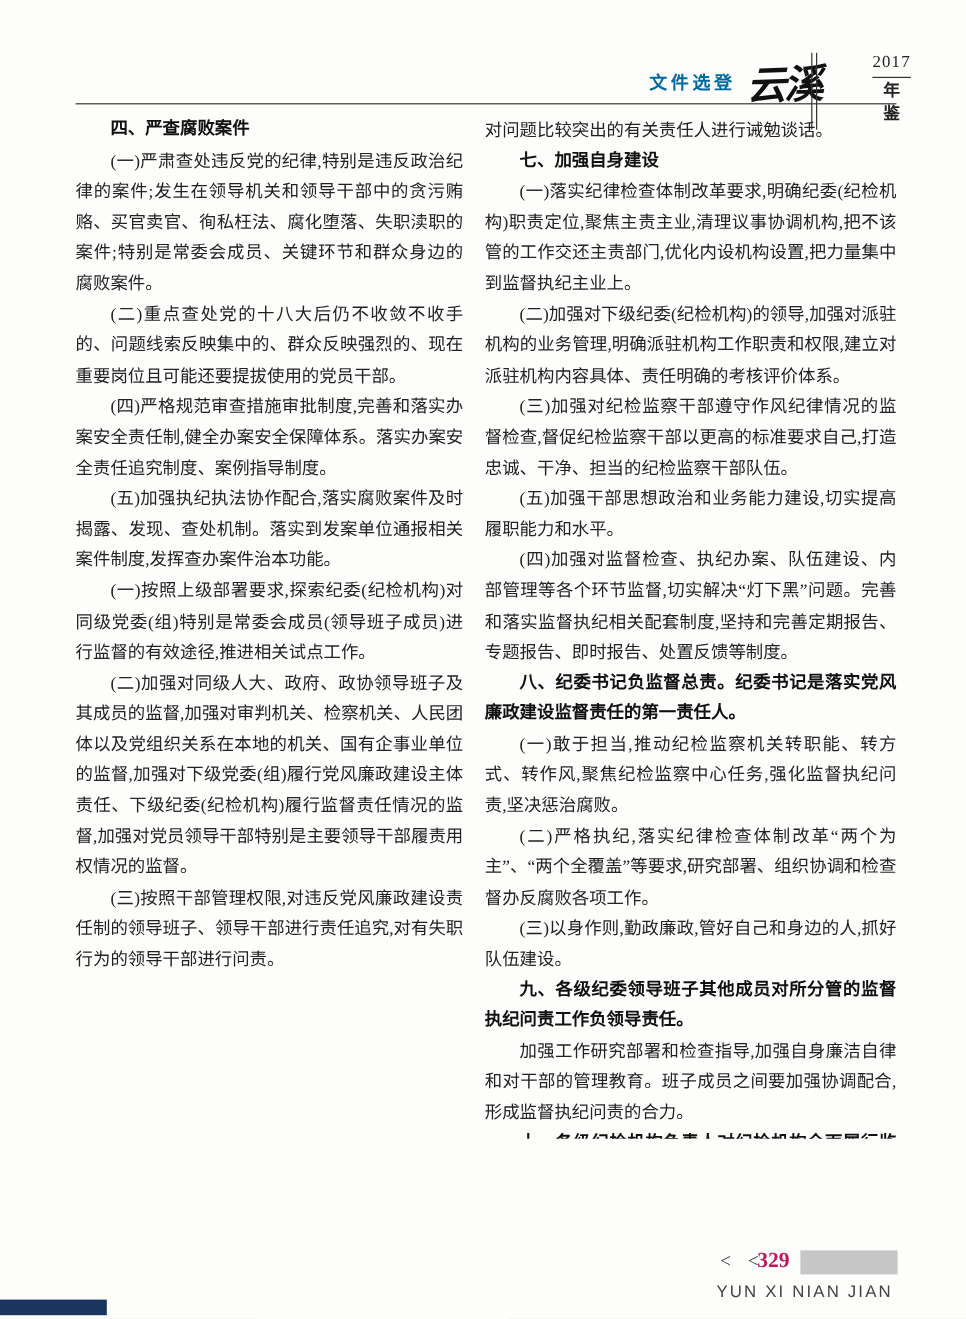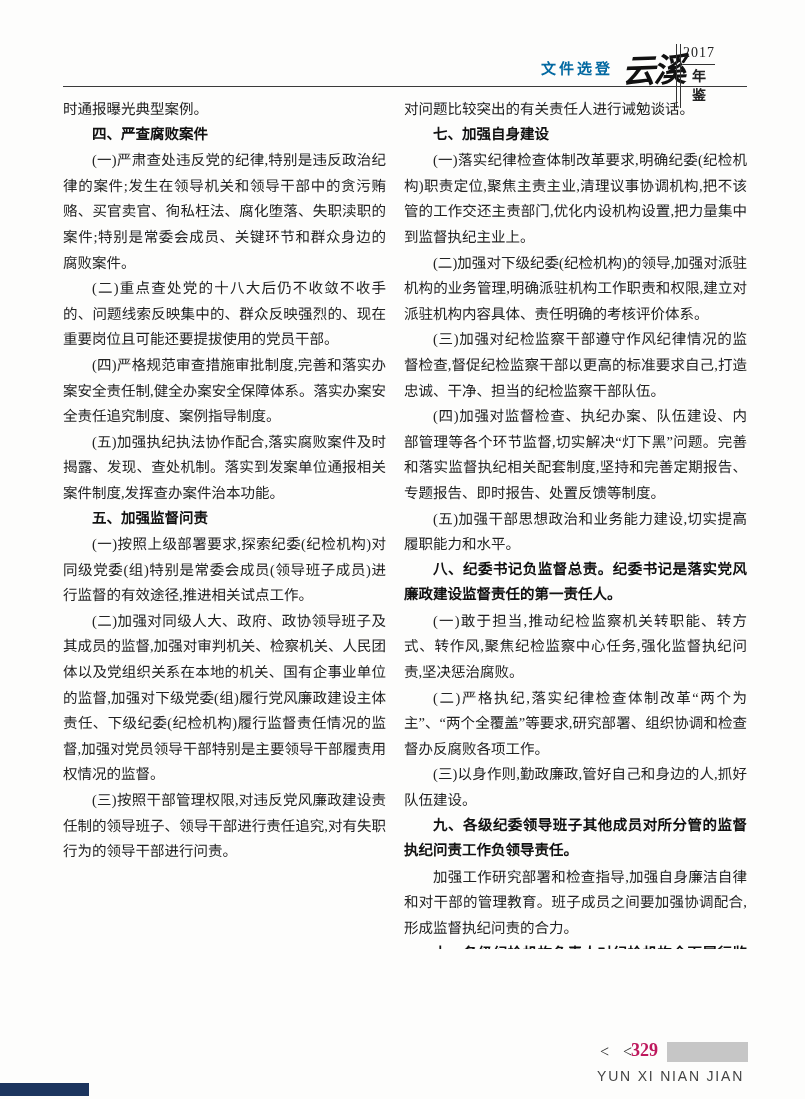--- a/index.html
+++ b/index.html
@@ -24,21 +24,21 @@
     font-family:"DejaVu Serif","Liberation Serif",serif;
     font-style:italic; font-weight:bold; font-size:33px;
     letter-spacing:-2px; color:#111; transform:rotate(-2deg);
   }
   .double-line {
     position:absolute; left:676px; top:44px; height:64px; width:3px;
     border-left:1px solid #333; border-right:1px solid #333;
   }
   .year-col {
     position:absolute; left:682px; top:46px; width:34px;
-    text-align:center; line-height:1;
+    text-align:center; line-height:1;padding-left:44px;
   }
   .year { display:block; font-size:14px; letter-spacing:1px; color:#222; padding-bottom:4px; }
   .year-rule { display:block; height:1px; background:#333; margin:0 1px 3px 1px; }
   .yb-char { display:block; font-size:14px; font-weight:bold; color:#222; padding:2px 0 3px 0; }
   
   .col {
     position:absolute; top:97px; height:852px; overflow:hidden;
     font-size:14.5px; line-height:25.6px; text-align:justify;
   }
   .col-left  { left:63px;  width:323px; }
@@ -78,39 +78,37 @@
   <span class="double-line"></span>
   <span class="year-col">
     <span class="year">2017</span>
     <span class="year-rule"></span>
     <span class="yb-char">年</span>
     <span class="yb-char">鉴</span>
   </span>
   <div class="rule-top"></div>
 
   <div class="col col-left">
-      <p class="para continuation">时通报曝光典型案例。</p>
       <p class="para heading">四、严查腐败案件</p>
       <p class="para ">(一)严肃查处违反党的纪律,特别是违反政治纪律的案件;发生在领导机关和领导干部中的贪污贿赂、买官卖官、徇私枉法、腐化堕落、失职渎职的案件;特别是常委会成员、关键环节和群众身边的腐败案件。</p>
       <p class="para ">(二)重点查处党的十八大后仍不收敛不收手的、问题线索反映集中的、群众反映强烈的、现在重要岗位且可能还要提拔使用的党员干部。</p>
       <p class="para ">(四)严格规范审查措施审批制度,完善和落实办案安全责任制,健全办案安全保障体系。落实办案安全责任追究制度、案例指导制度。</p>
       <p class="para ">(五)加强执纪执法协作配合,落实腐败案件及时揭露、发现、查处机制。落实到发案单位通报相关案件制度,发挥查办案件治本功能。</p>
-      <p class="para heading">五、加强监督问责</p>
       <p class="para ">(一)按照上级部署要求,探索纪委(纪检机构)对同级党委(组)特别是常委会成员(领导班子成员)进行监督的有效途径,推进相关试点工作。</p>
       <p class="para ">(二)加强对同级人大、政府、政协领导班子及其成员的监督,加强对审判机关、检察机关、人民团体以及党组织关系在本地的机关、国有企事业单位的监督,加强对下级党委(组)履行党风廉政建设主体责任、下级纪委(纪检机构)履行监督责任情况的监督,加强对党员领导干部特别是主要领导干部履责用权情况的监督。</p>
       <p class="para ">(三)按照干部管理权限,对违反党风廉政建设责任制的领导班子、领导干部进行责任追究,对有失职行为的领导干部进行问责。</p>
     </div>
   <div class="col col-right">
       <p class="para continuation">对问题比较突出的有关责任人进行诫勉谈话。</p>
       <p class="para heading">七、加强自身建设</p>
       <p class="para ">(一)落实纪律检查体制改革要求,明确纪委(纪检机构)职责定位,聚焦主责主业,清理议事协调机构,把不该管的工作交还主责部门,优化内设机构设置,把力量集中到监督执纪主业上。</p>
       <p class="para ">(二)加强对下级纪委(纪检机构)的领导,加强对派驻机构的业务管理,明确派驻机构工作职责和权限,建立对派驻机构内容具体、责任明确的考核评价体系。</p>
       <p class="para ">(三)加强对纪检监察干部遵守作风纪律情况的监督检查,督促纪检监察干部以更高的标准要求自己,打造忠诚、干净、担当的纪检监察干部队伍。</p>
+      <p class="para ">(五)加强干部思想政治和业务能力建设,切实提高履职能力和水平。</p>
       <p class="para ">(四)加强对监督检查、执纪办案、队伍建设、内部管理等各个环节监督,切实解决“灯下黑”问题。完善和落实监督执纪相关配套制度,坚持和完善定期报告、专题报告、即时报告、处置反馈等制度。</p>
-      <p class="para ">(五)加强干部思想政治和业务能力建设,切实提高履职能力和水平。</p>
       <p class="para heading">八、纪委书记负监督总责。纪委书记是落实党风廉政建设监督责任的第一责任人。</p>
       <p class="para ">(一)敢于担当,推动纪检监察机关转职能、转方式、转作风,聚焦纪检监察中心任务,强化监督执纪问责,坚决惩治腐败。</p>
       <p class="para ">(二)严格执纪,落实纪律检查体制改革“两个为主”、“两个全覆盖”等要求,研究部署、组织协调和检查督办反腐败各项工作。</p>
       <p class="para ">(三)以身作则,勤政廉政,管好自己和身边的人,抓好队伍建设。</p>
       <p class="para heading">九、各级纪委领导班子其他成员对所分管的监督执纪问责工作负领导责任。</p>
       <p class="para ">加强工作研究部署和检查指导,加强自身廉洁自律和对干部的管理教育。班子成员之间要加强协调配合,形成监督执纪问责的合力。</p>
       <p class="para heading">十、各级纪检机构负责人对纪检机构全面履行监督职责负主责。</p>
     </div>
 
   <div class="footer-line">

